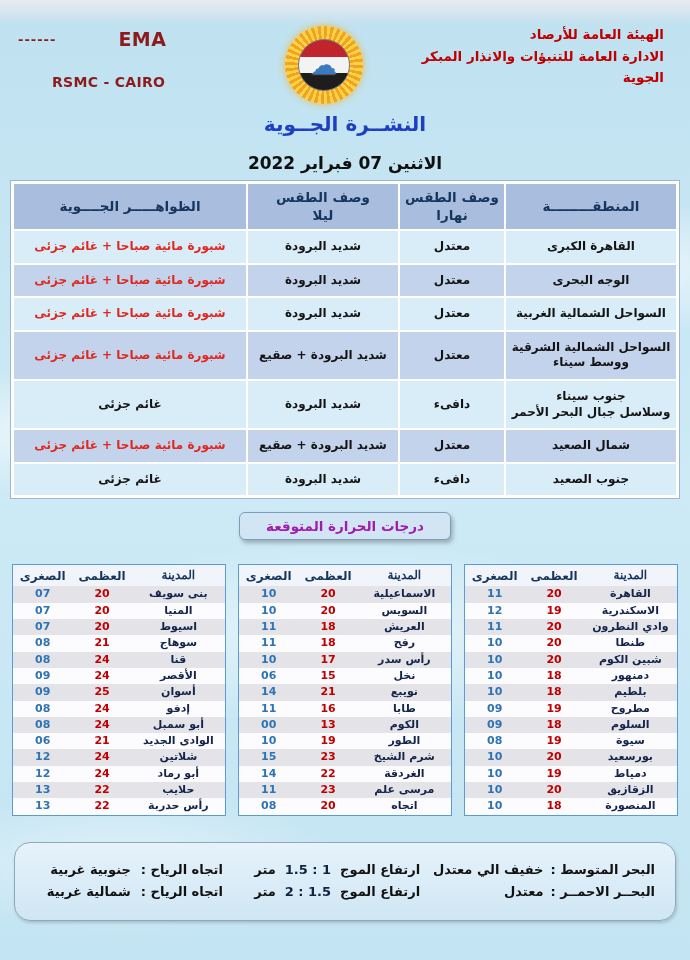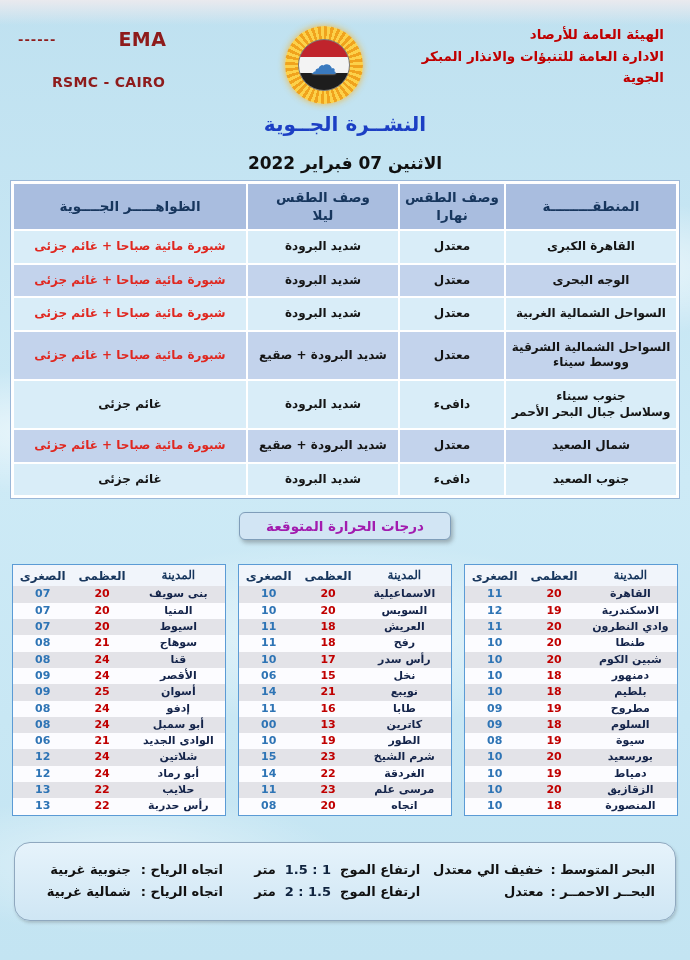--- a/index.html
+++ b/index.html
@@ -297,21 +297,21 @@
               <td class="t-city">نويبع</td>
               <td class="t-max">21</td>
               <td class="t-min">14</td>
             </tr>
             <tr>
               <td class="t-city">طابا</td>
               <td class="t-max">16</td>
               <td class="t-min">11</td>
             </tr>
             <tr>
-              <td class="t-city">كاترين</td>
+              <td class="t-city">الكوم</td>
               <td class="t-max">13</td>
               <td class="t-min">00</td>
             </tr>
             <tr>
               <td class="t-city">الطور</td>
               <td class="t-max">19</td>
               <td class="t-min">10</td>
             </tr>
             <tr>
               <td class="t-city">شرم الشيخ</td>

